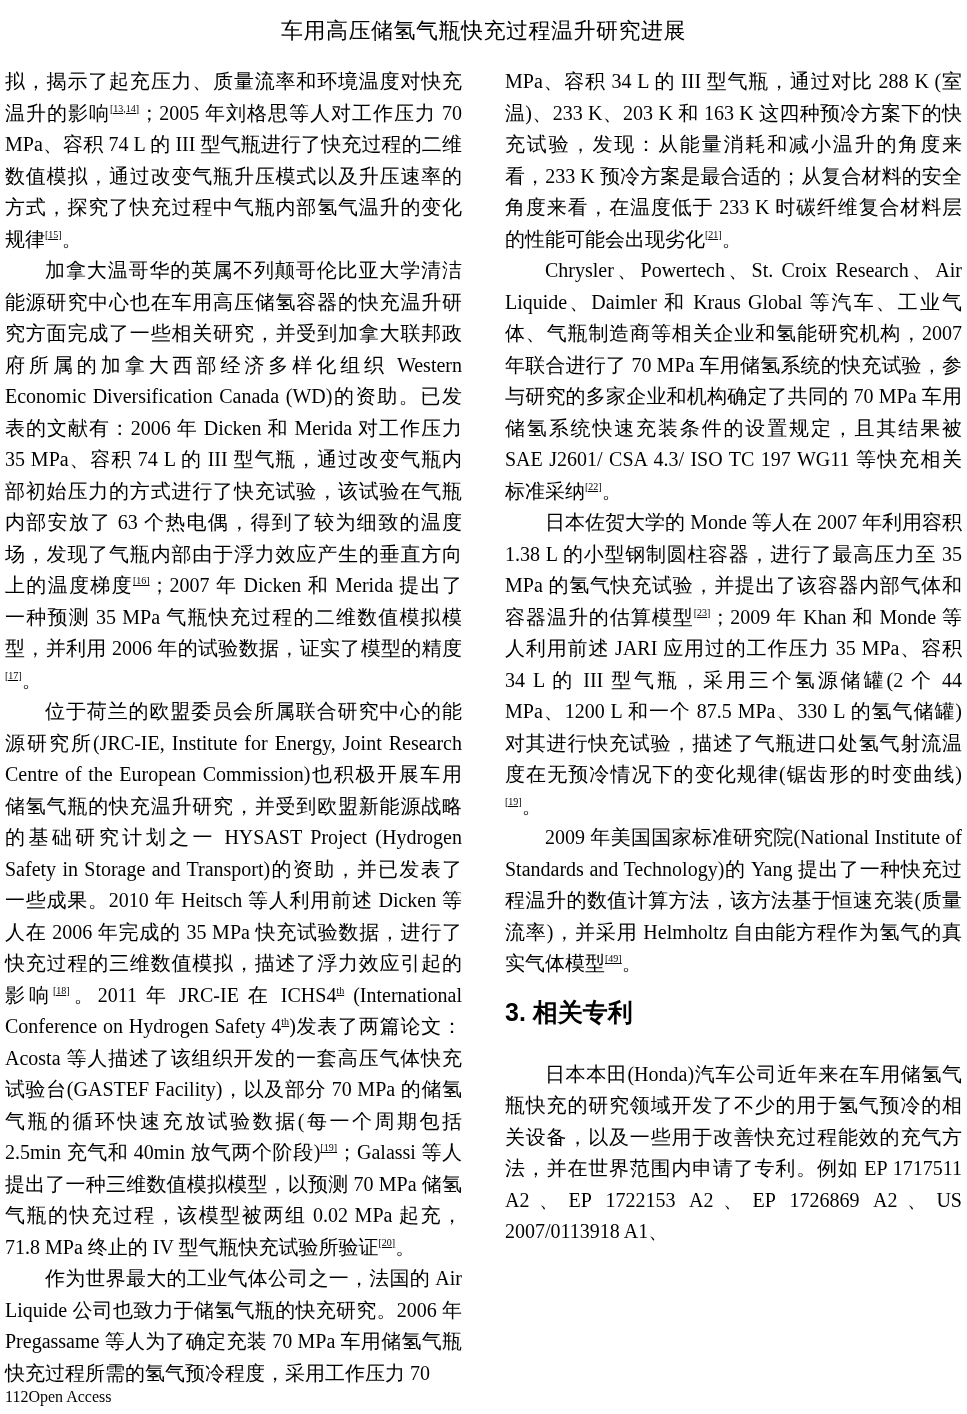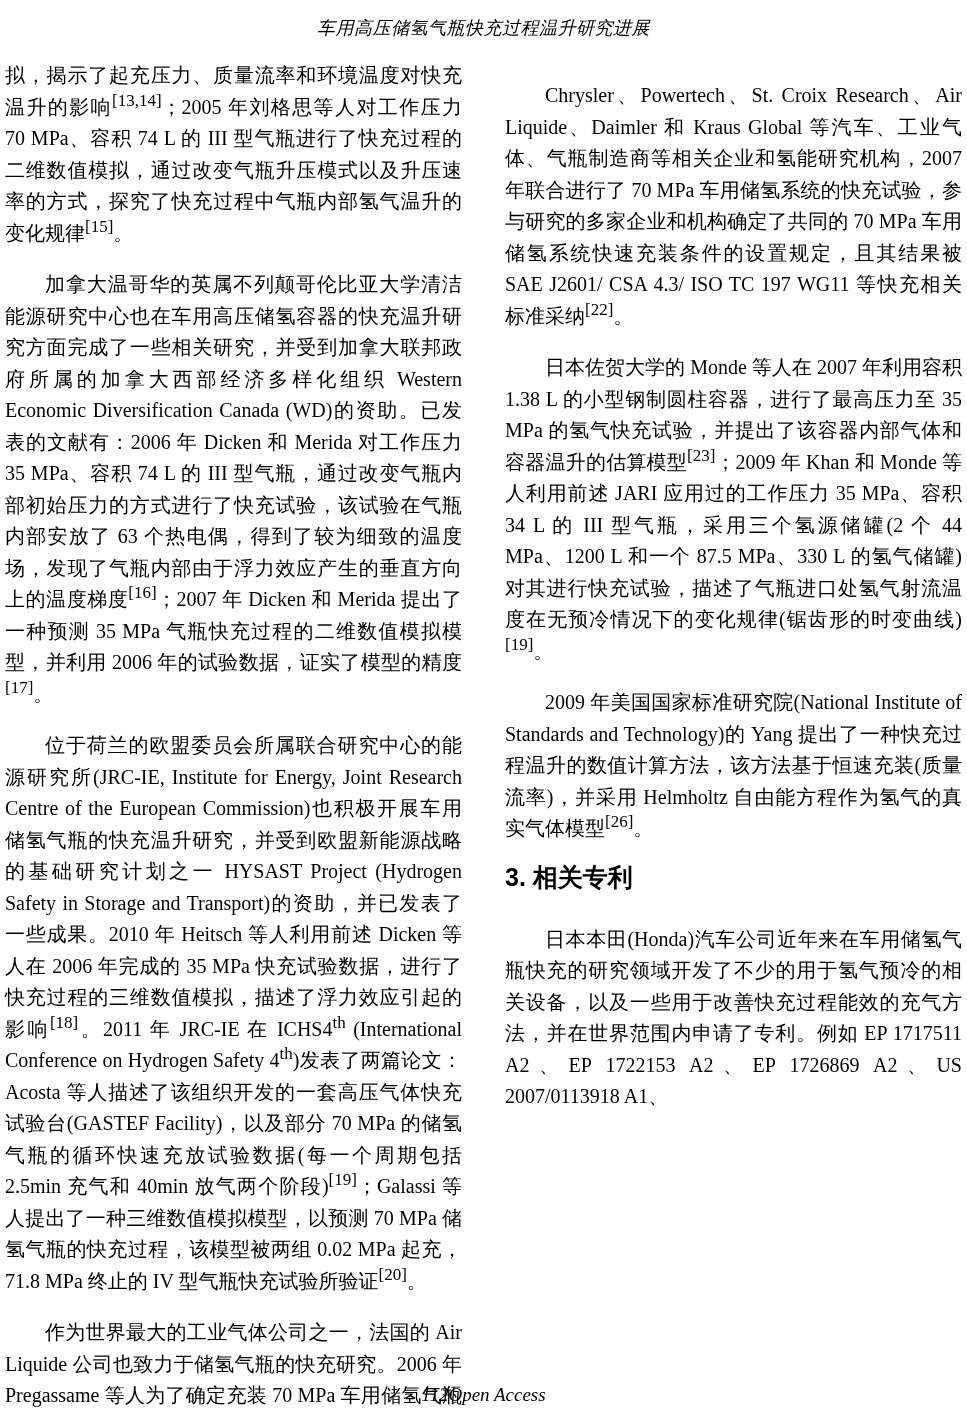--- a/index.html
+++ b/index.html
@@ -18,87 +18,86 @@
   .page {
     width: 100%;
     height: 100%;
     position: relative;
   }
   .header {
     padding-top: 16px;
     text-align: center;
   }
   .running-title {
-    font-size: 18px;
+    font-size: 22px;
     letter-spacing: 0.5px;
-    font-style: italic;
   }
   .content {
     display: flex;
     justify-content: space-between;
     padding: 0 5px;
     margin-top: 20px;
   }
   .col {
     width: 457px;
   }
   p.para {
     margin: 0;
     font-size: 20px;
     line-height: 31.5px;
     text-align: justify;
     word-break: break-word;
   }
   p.para.indent {
     text-indent: 2em;
-    margin-top: 20px;
   }
   .sup {
-    font-size: 17px;
+    font-size: 10px;
     vertical-align: super;
     line-height: 0;
+    text-decoration: underline;
   }
   .section-heading {
     font-family: "Liberation Sans", "DejaVu Sans", sans-serif;
     font-weight: bold;
     font-size: 25px;
     line-height: 32px;
     margin: 16px 0 31px 0;
   }
   .footer {
     position: absolute;
     left: 5px;
     right: 5px;
     bottom: 8px;
     display: flex;
-    justify-content: center;
-    font-size: 19px;
-    font-style: italic;
+    justify-content: flex-start;
+    font-size: 16px;
   }
 </style>
 </head>
 <body>
 
 <div class="page">
 
   <div class="header">
     <div class="running-title">车用高压储氢气瓶快充过程温升研究进展</div>
   </div>
 
   <div class="content">
     <div class="col" id="col-left">
         <p class="para"><span>拟，揭示了起充压力、质量流率和环境温度对快充温升的影响</span><span class="sup">[13,14]</span><span>；2005 年刘格思等人对工作压力 70 MPa、容积 74 L 的 III 型气瓶进行了快充过程的二维数值模拟，通过改变气瓶升压模式以及升压速率的方式，探究了快充过程中气瓶内部氢气温升的变化规律</span><span class="sup">[15]</span><span>。</span></p>
         <p class="para indent"><span>加拿大温哥华的英属不列颠哥伦比亚大学清洁能源研究中心也在车用高压储氢容器的快充温升研究方面完成了一些相关研究，并受到加拿大联邦政府所属的加拿大西部经济多样化组织 Western Economic Diversification Canada (WD)的资助。已发表的文献有：2006 年 Dicken 和 Merida 对工作压力 35 MPa、容积 74 L 的 III 型气瓶，通过改变气瓶内部初始压力的方式进行了快充试验，该试验在气瓶内部安放了 63 个热电偶，得到了较为细致的温度场，发现了气瓶内部由于浮力效应产生的垂直方向上的温度梯度</span><span class="sup">[16]</span><span>；2007 年 Dicken 和 Merida 提出了一种预测 35 MPa 气瓶快充过程的二维数值模拟模型，并利用 2006 年的试验数据，证实了模型的精度</span><span class="sup">[17]</span><span>。</span></p>
         <p class="para indent"><span>位于荷兰的欧盟委员会所属联合研究中心的能源研究所(JRC-IE, Institute for Energy, Joint Research Centre of the European Commission)也积极开展车用储氢气瓶的快充温升研究，并受到欧盟新能源战略的基础研究计划之一 HYSAST Project (Hydrogen Safety in Storage and Transport)的资助，并已发表了一些成果。2010 年 Heitsch 等人利用前述 Dicken 等人在 2006 年完成的 35 MPa 快充试验数据，进行了快充过程的三维数值模拟，描述了浮力效应引起的影响</span><span class="sup">[18]</span><span>。2011 年 JRC-IE 在 ICHS4</span><span class="sup">th</span><span> (International Conference on Hydrogen Safety 4</span><span class="sup">th</span><span>)发表了两篇论文：Acosta 等人描述了该组织开发的一套高压气体快充试验台(GASTEF Facility)，以及部分 70 MPa 的储氢气瓶的循环快速充放试验数据(每一个周期包括 2.5min 充气和 40min 放气两个阶段)</span><span class="sup">[19]</span><span>；Galassi 等人提出了一种三维数值模拟模型，以预测 70 MPa 储氢气瓶的快充过程，该模型被两组 0.02 MPa 起充，71.8 MPa 终止的 IV 型气瓶快充试验所验证</span><span class="sup">[20]</span><span>。</span></p>
         <p class="para indent"><span>作为世界最大的工业气体公司之一，法国的 Air Liquide 公司也致力于储氢气瓶的快充研究。2006 年 Pregassame 等人为了确定充装 70 MPa 车用储氢气瓶快充过程所需的氢气预冷程度，采用工作压力 70</span></p>
       </div>
     <div class="col" id="col-right">
+        <p class="para"><span>MPa、容积 34 L 的 III 型气瓶，通过对比 288 K (室温)、233 K、203 K 和 163 K 这四种预冷方案下的快充试验，发现：从能量消耗和减小温升的角度来看，233 K 预冷方案是最合适的；从复合材料的安全角度来看，在温度低于 233 K 时碳纤维复合材料层的性能可能会出现劣化</span><span class="sup">[21]</span><span>。</span></p>
         <p class="para indent"><span>Chrysler、Powertech、St. Croix Research、Air Liquide、Daimler 和 Kraus Global 等汽车、工业气体、气瓶制造商等相关企业和氢能研究机构，2007 年联合进行了 70 MPa 车用储氢系统的快充试验，参与研究的多家企业和机构确定了共同的 70 MPa 车用储氢系统快速充装条件的设置规定，且其结果被 SAE J2601/ CSA 4.3/ ISO TC 197 WG11 等快充相关标准采纳</span><span class="sup">[22]</span><span>。</span></p>
         <p class="para indent"><span>日本佐贺大学的 Monde 等人在 2007 年利用容积 1.38 L 的小型钢制圆柱容器，进行了最高压力至 35 MPa 的氢气快充试验，并提出了该容器内部气体和容器温升的估算模型</span><span class="sup">[23]</span><span>；2009 年 Khan 和 Monde 等人利用前述 JARI 应用过的工作压力 35 MPa、容积 34 L 的 III 型气瓶，采用三个氢源储罐(2 个 44 MPa、1200 L 和一个 87.5 MPa、330 L 的氢气储罐)对其进行快充试验，描述了气瓶进口处氢气射流温度在无预冷情况下的变化规律(锯齿形的时变曲线)</span><span class="sup">[19]</span><span>。</span></p>
-        <p class="para indent"><span>2009 年美国国家标准研究院(National Institute of Standards and Technology)的 Yang 提出了一种快充过程温升的数值计算方法，该方法基于恒速充装(质量流率)，并采用 Helmholtz 自由能方程作为氢气的真实气体模型</span><span class="sup">[26]</span><span>。</span></p>
+        <p class="para indent"><span>2009 年美国国家标准研究院(National Institute of Standards and Technology)的 Yang 提出了一种快充过程温升的数值计算方法，该方法基于恒速充装(质量流率)，并采用 Helmholtz 自由能方程作为氢气的真实气体模型</span><span class="sup">[49]</span><span>。</span></p>
         <div class="section-heading">3. 相关专利</div>
         <p class="para indent"><span>日本本田(Honda)汽车公司近年来在车用储氢气瓶快充的研究领域开发了不少的用于氢气预冷的相关设备，以及一些用于改善快充过程能效的充气方法，并在世界范围内申请了专利。例如 EP 1717511 A2、EP 1722153 A2、EP 1726869 A2、US 2007/0113918 A1、</span></p>
       </div>
   </div>
 
   <div class="footer">
     <span>112</span>
     <span>Open Access</span>
   </div>
 

